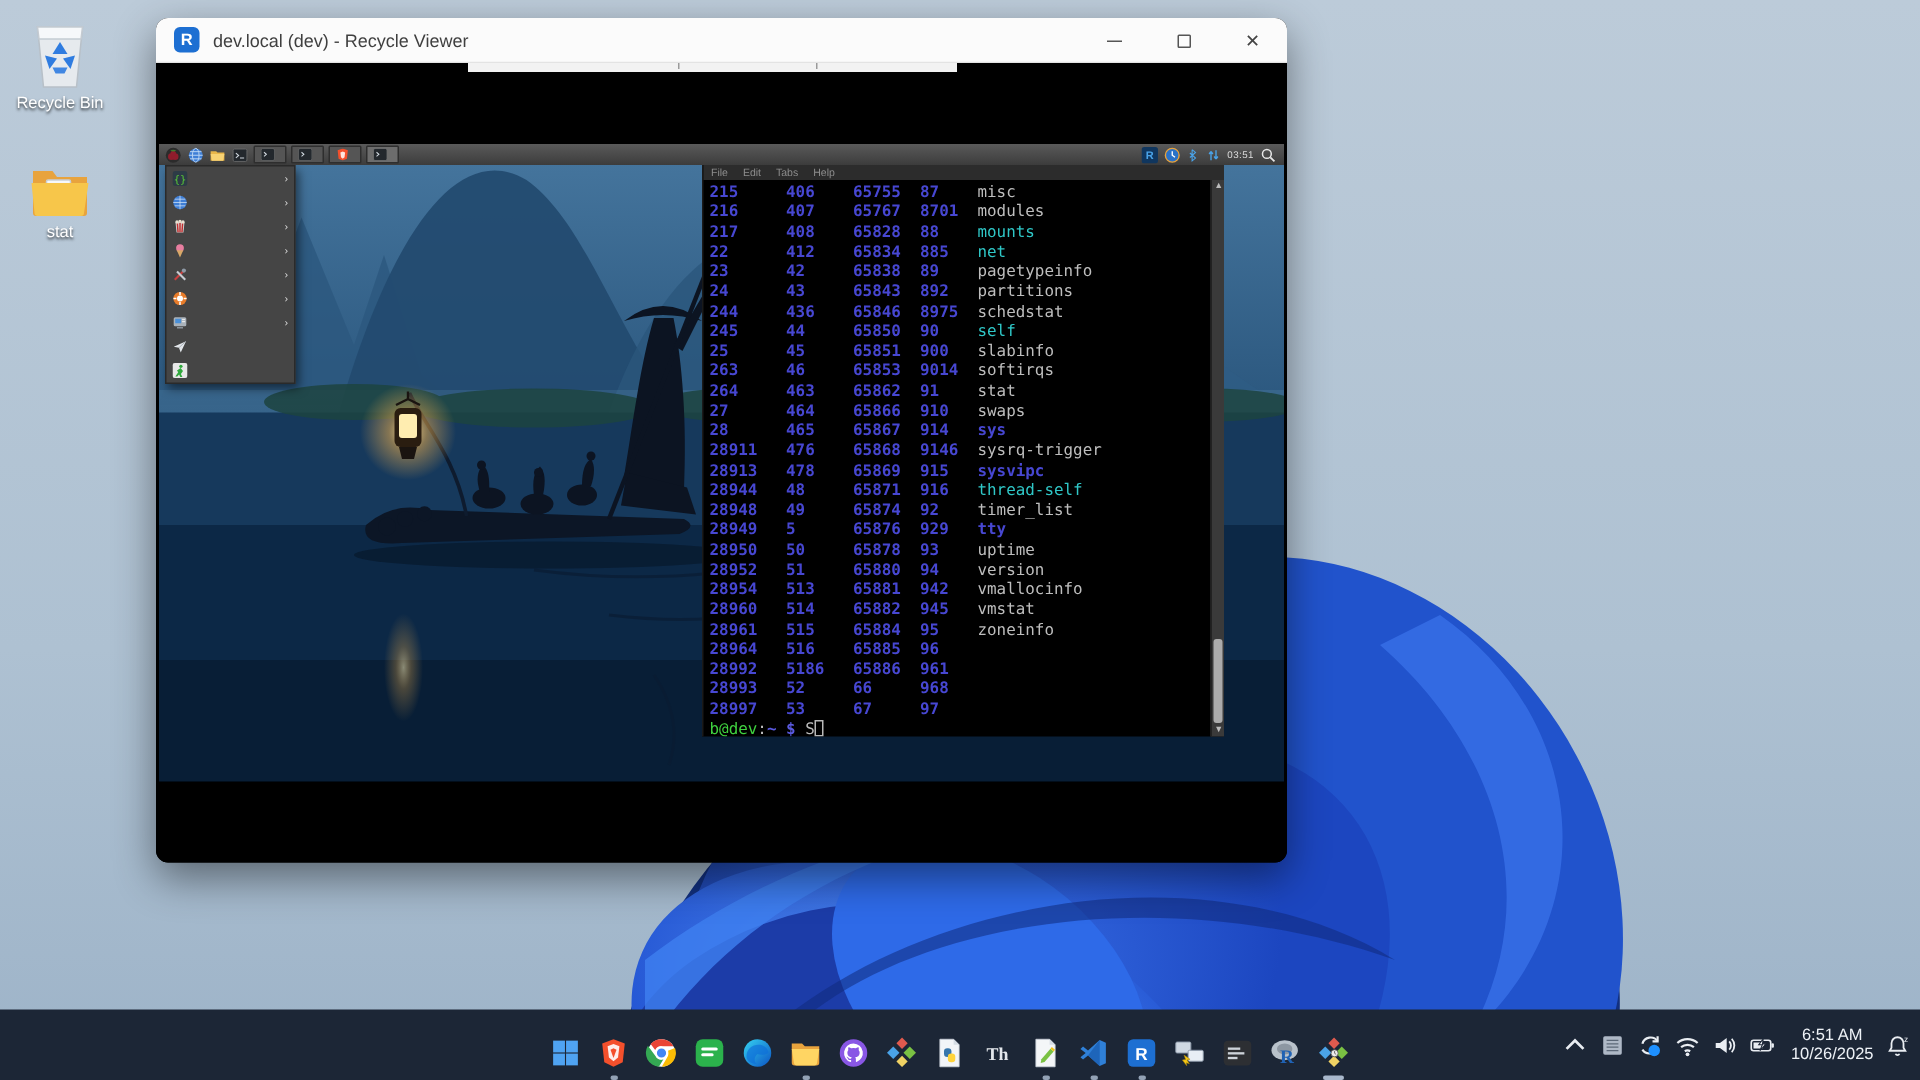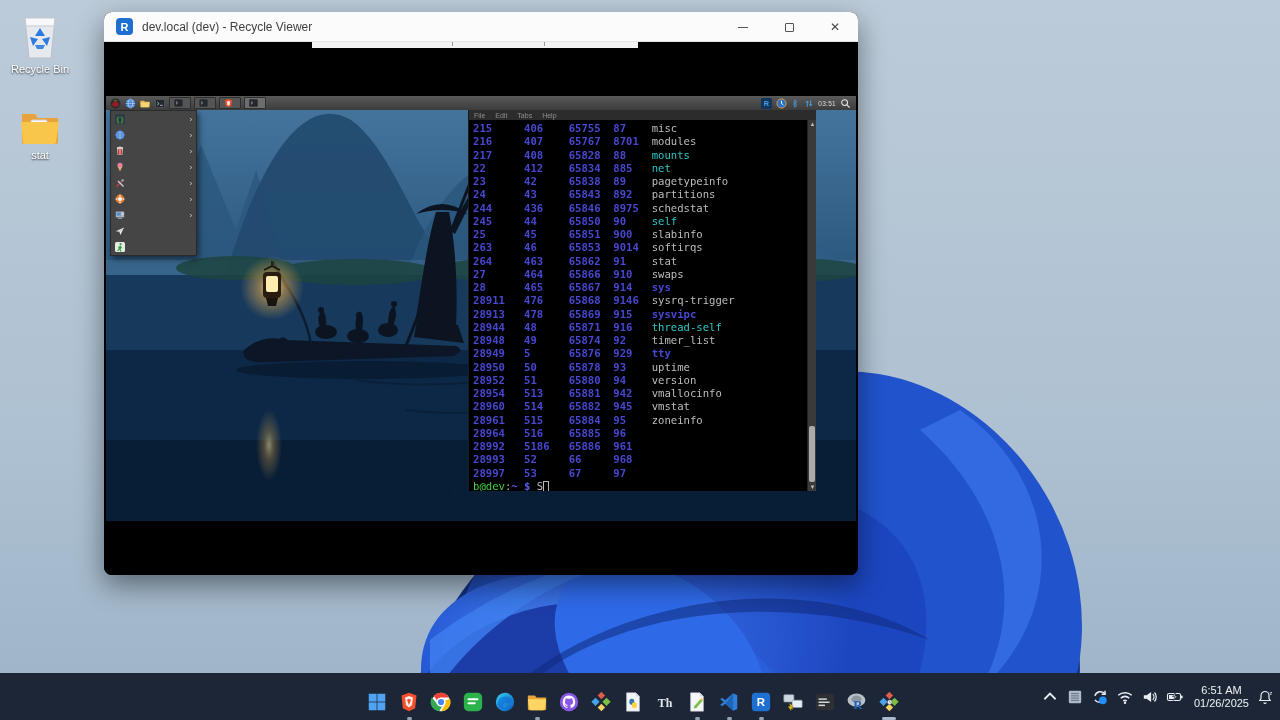--- a/index.html
+++ b/index.html
@@ -634,21 +634,21 @@
         <path d="M10.5 5.5a3.6 3.6 0 0 1 0 5M12 4a6 6 0 0 1 0 8" stroke="#e9edf2" stroke-width="1.1" fill="none"></path>
       </svg>
     <svg class="trayico" viewBox="0 0 18 16">
         <rect x="1.5" y="4.5" width="13" height="7" rx="1.6" stroke="#e9edf2" stroke-width="1.1" fill="none"></rect>
         <rect x="15" y="6.5" width="1.6" height="3" rx=".7" fill="#e9edf2"></rect>
         <rect x="3" y="6" width="6" height="4" fill="#e9edf2"></rect>
         <path d="M9.5 3.5l-3 4h2.4l-1.6 4 4-4.6h-2.3z" fill="#e9edf2" stroke="#1c2636" stroke-width=".7"></path>
       </svg>
     <div id="clockblk">
       <div>6:51 AM</div>
-      <div>01/26/2025</div>
+      <div>10/26/2025</div>
     </div>
     <svg class="trayico" viewBox="0 0 18 18">
         <path d="M9 3.5a4 4 0 0 1 4 4v3l1.2 2H3.8L5 10.5v-3a4 4 0 0 1 4-4z" stroke="#e9edf2" stroke-width="1.2" fill="none"></path>
         <path d="M7.7 14.5a1.4 1.4 0 0 0 2.6 0" stroke="#e9edf2" stroke-width="1.1" fill="none"></path>
         <text x="13.4" y="6.5" font-size="5.5" fill="#e9edf2" font-family="Liberation Sans">z</text>
       </svg>
   </div>
 </div>
 
 </body></html>

